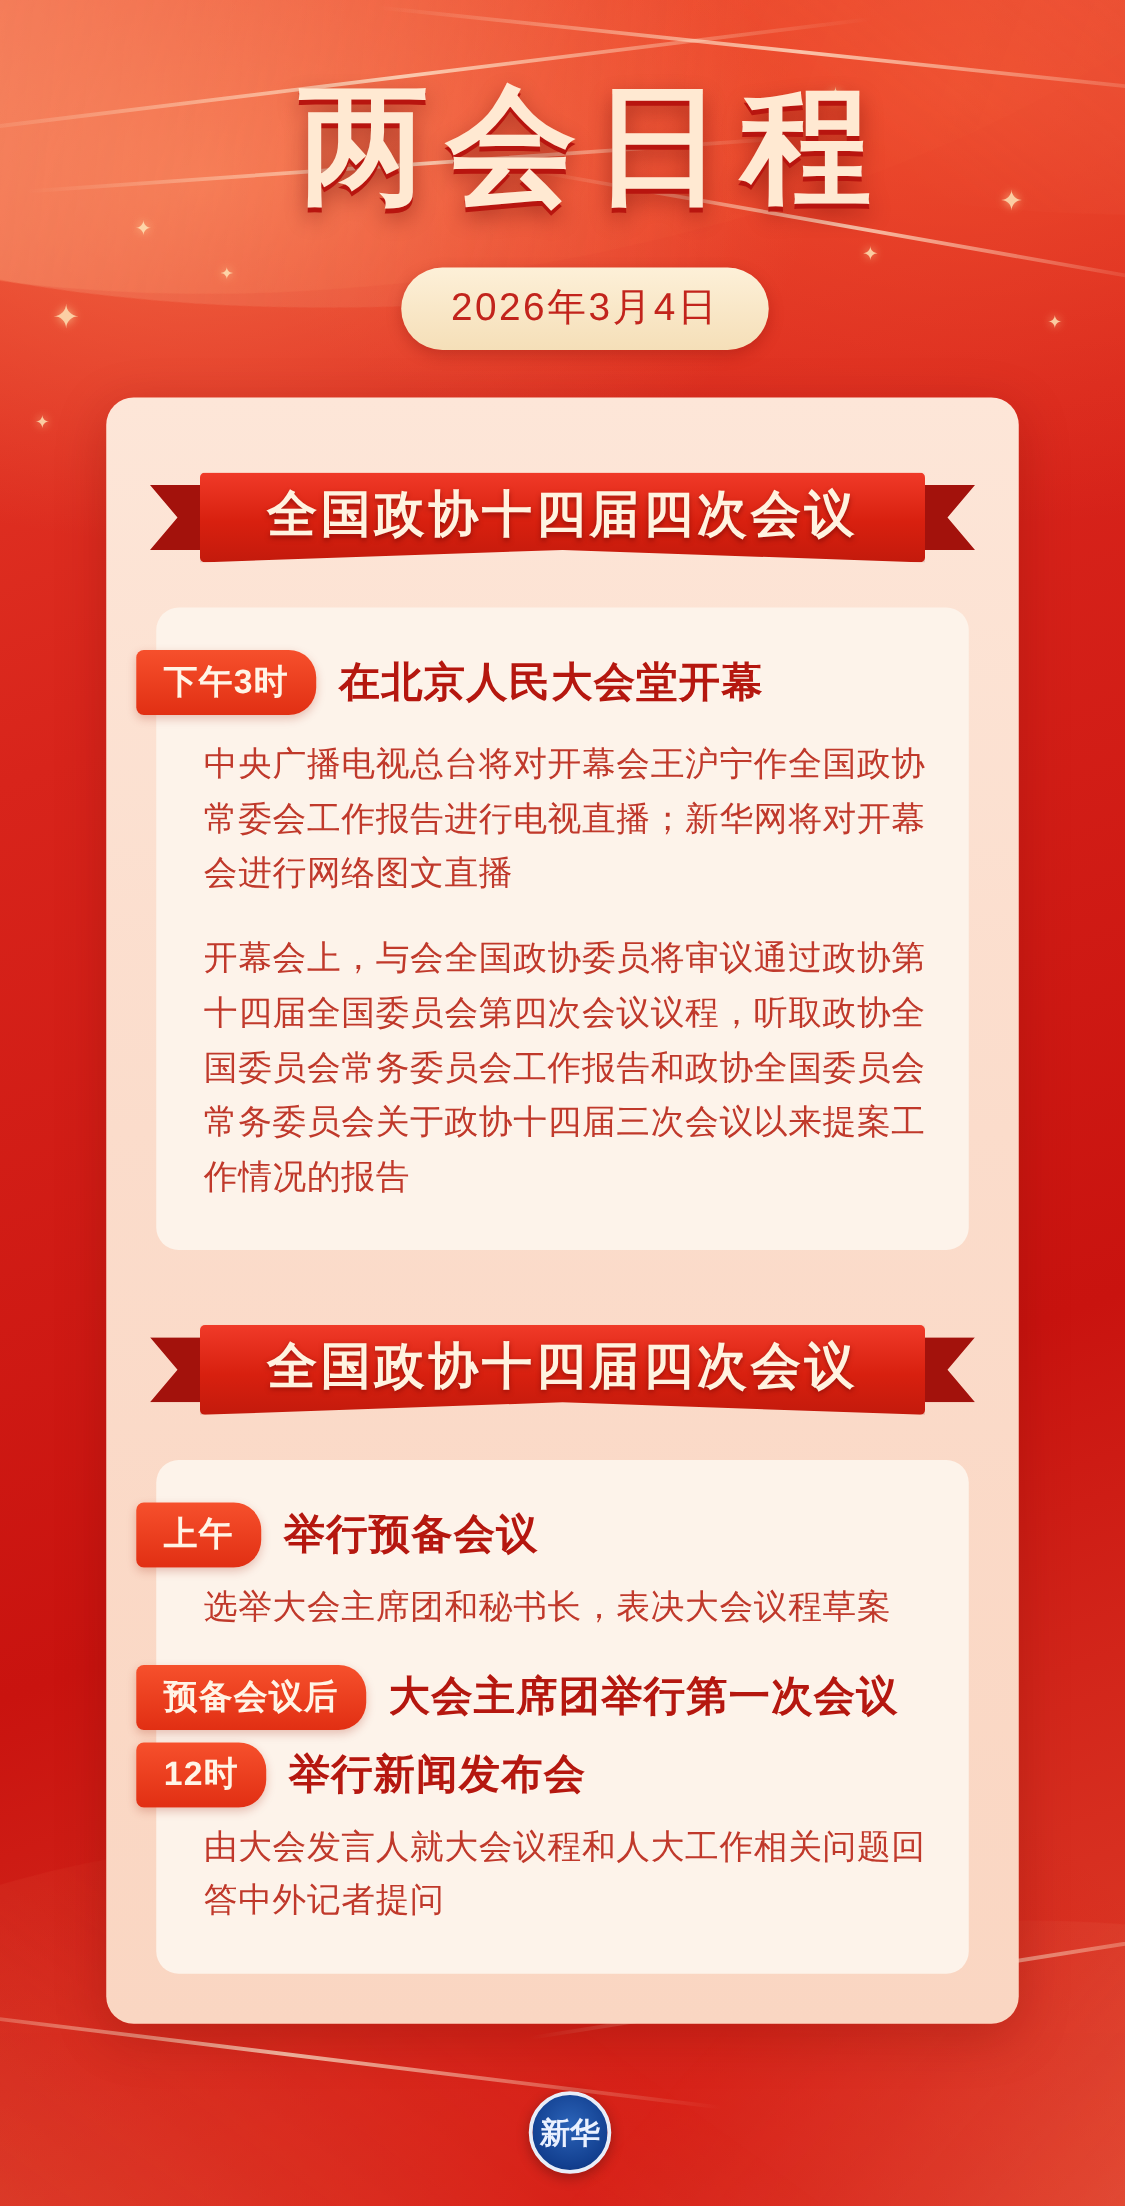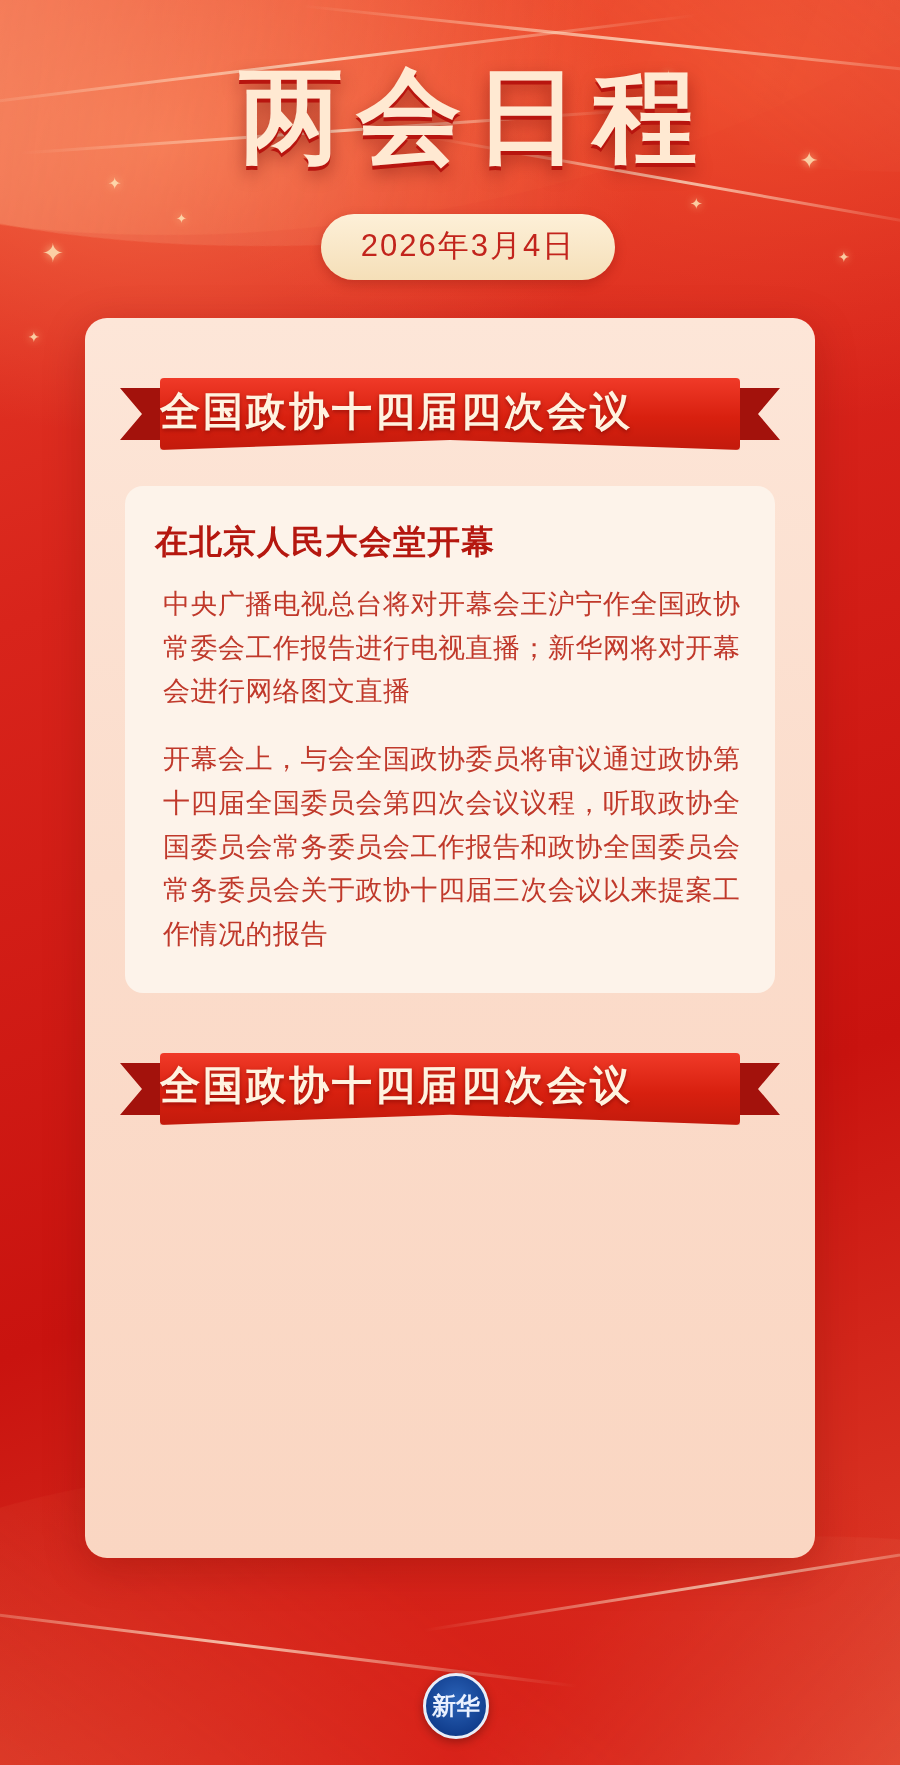--- a/index.html
+++ b/index.html
@@ -145,21 +145,21 @@
   }
   .banner {
     position: relative;
     z-index: 2;
     width: 580px;
     height: 72px;
     background: linear-gradient(180deg, #f03a28 0%, #d8200f 55%, #c31a0c 100%);
     border-radius: 4px;
     display: flex;
     align-items: center;
-    justify-content: flex-start;
+    justify-content: center;
     clip-path: polygon(0 0, 100% 0, 100% 100%, 50% 86%, 0 100%);
     box-shadow: 0 6px 14px rgba(120,10,5,.3);
   }
   .banner-text {
     font-family: "Liberation Serif", "DejaVu Serif", serif;
     font-size: 40px;
     font-weight: bold;
     letter-spacing: 3px;
     color: #fff3e0;
     text-shadow: 0 2px 4px rgba(100,0,0,.5);
@@ -272,34 +272,53 @@
   <div class="banner-wrap">
     <div class="banner-tail left"></div>
     <div class="banner-tail right"></div>
     <div class="banner">
       <span class="banner-text">全国政协十四届四次会议</span>
     </div>
   </div>
 
   <div class="panel">
     <div class="row">
+      <span class="tag">下午3时</span>
       <span class="row-title">在北京人民大会堂开幕</span>
     </div>
     <p class="para indent">中央广播电视总台将对开幕会王沪宁作全国政协常委会工作报告进行电视直播；新华网将对开幕会进行网络图文直播</p>
     <p class="para indent">开幕会上，与会全国政协委员将审议通过政协第十四届全国委员会第四次会议议程，听取政协全国委员会常务委员会工作报告和政协全国委员会常务委员会关于政协十四届三次会议以来提案工作情况的报告</p>
   </div>
 
   <div class="banner-wrap second">
     <div class="banner-tail left"></div>
     <div class="banner-tail right"></div>
     <div class="banner">
       <span class="banner-text">全国政协十四届四次会议</span>
     </div>
   </div>
 
+  <div class="panel">
+    <div class="row tight">
+      <span class="tag">上午</span>
+      <span class="row-title">举行预备会议</span>
+    </div>
+    <p class="para indent">选举大会主席团和秘书长，表决大会议程草案</p>
+
+    <div class="row tight">
+      <span class="tag">预备会议后</span>
+      <span class="row-title">大会主席团举行第一次会议</span>
+    </div>
+
+    <div class="row tight">
+      <span class="tag">12时</span>
+      <span class="row-title">举行新闻发布会</span>
+    </div>
+    <p class="para indent">由大会发言人就大会议程和人大工作相关问题回答中外记者提问</p>
+  </div>
 
 </div>
 
 <div class="footer">
   <div class="logo">
     <span>新华</span>
   </div>
 </div>
 
 </body></html>

